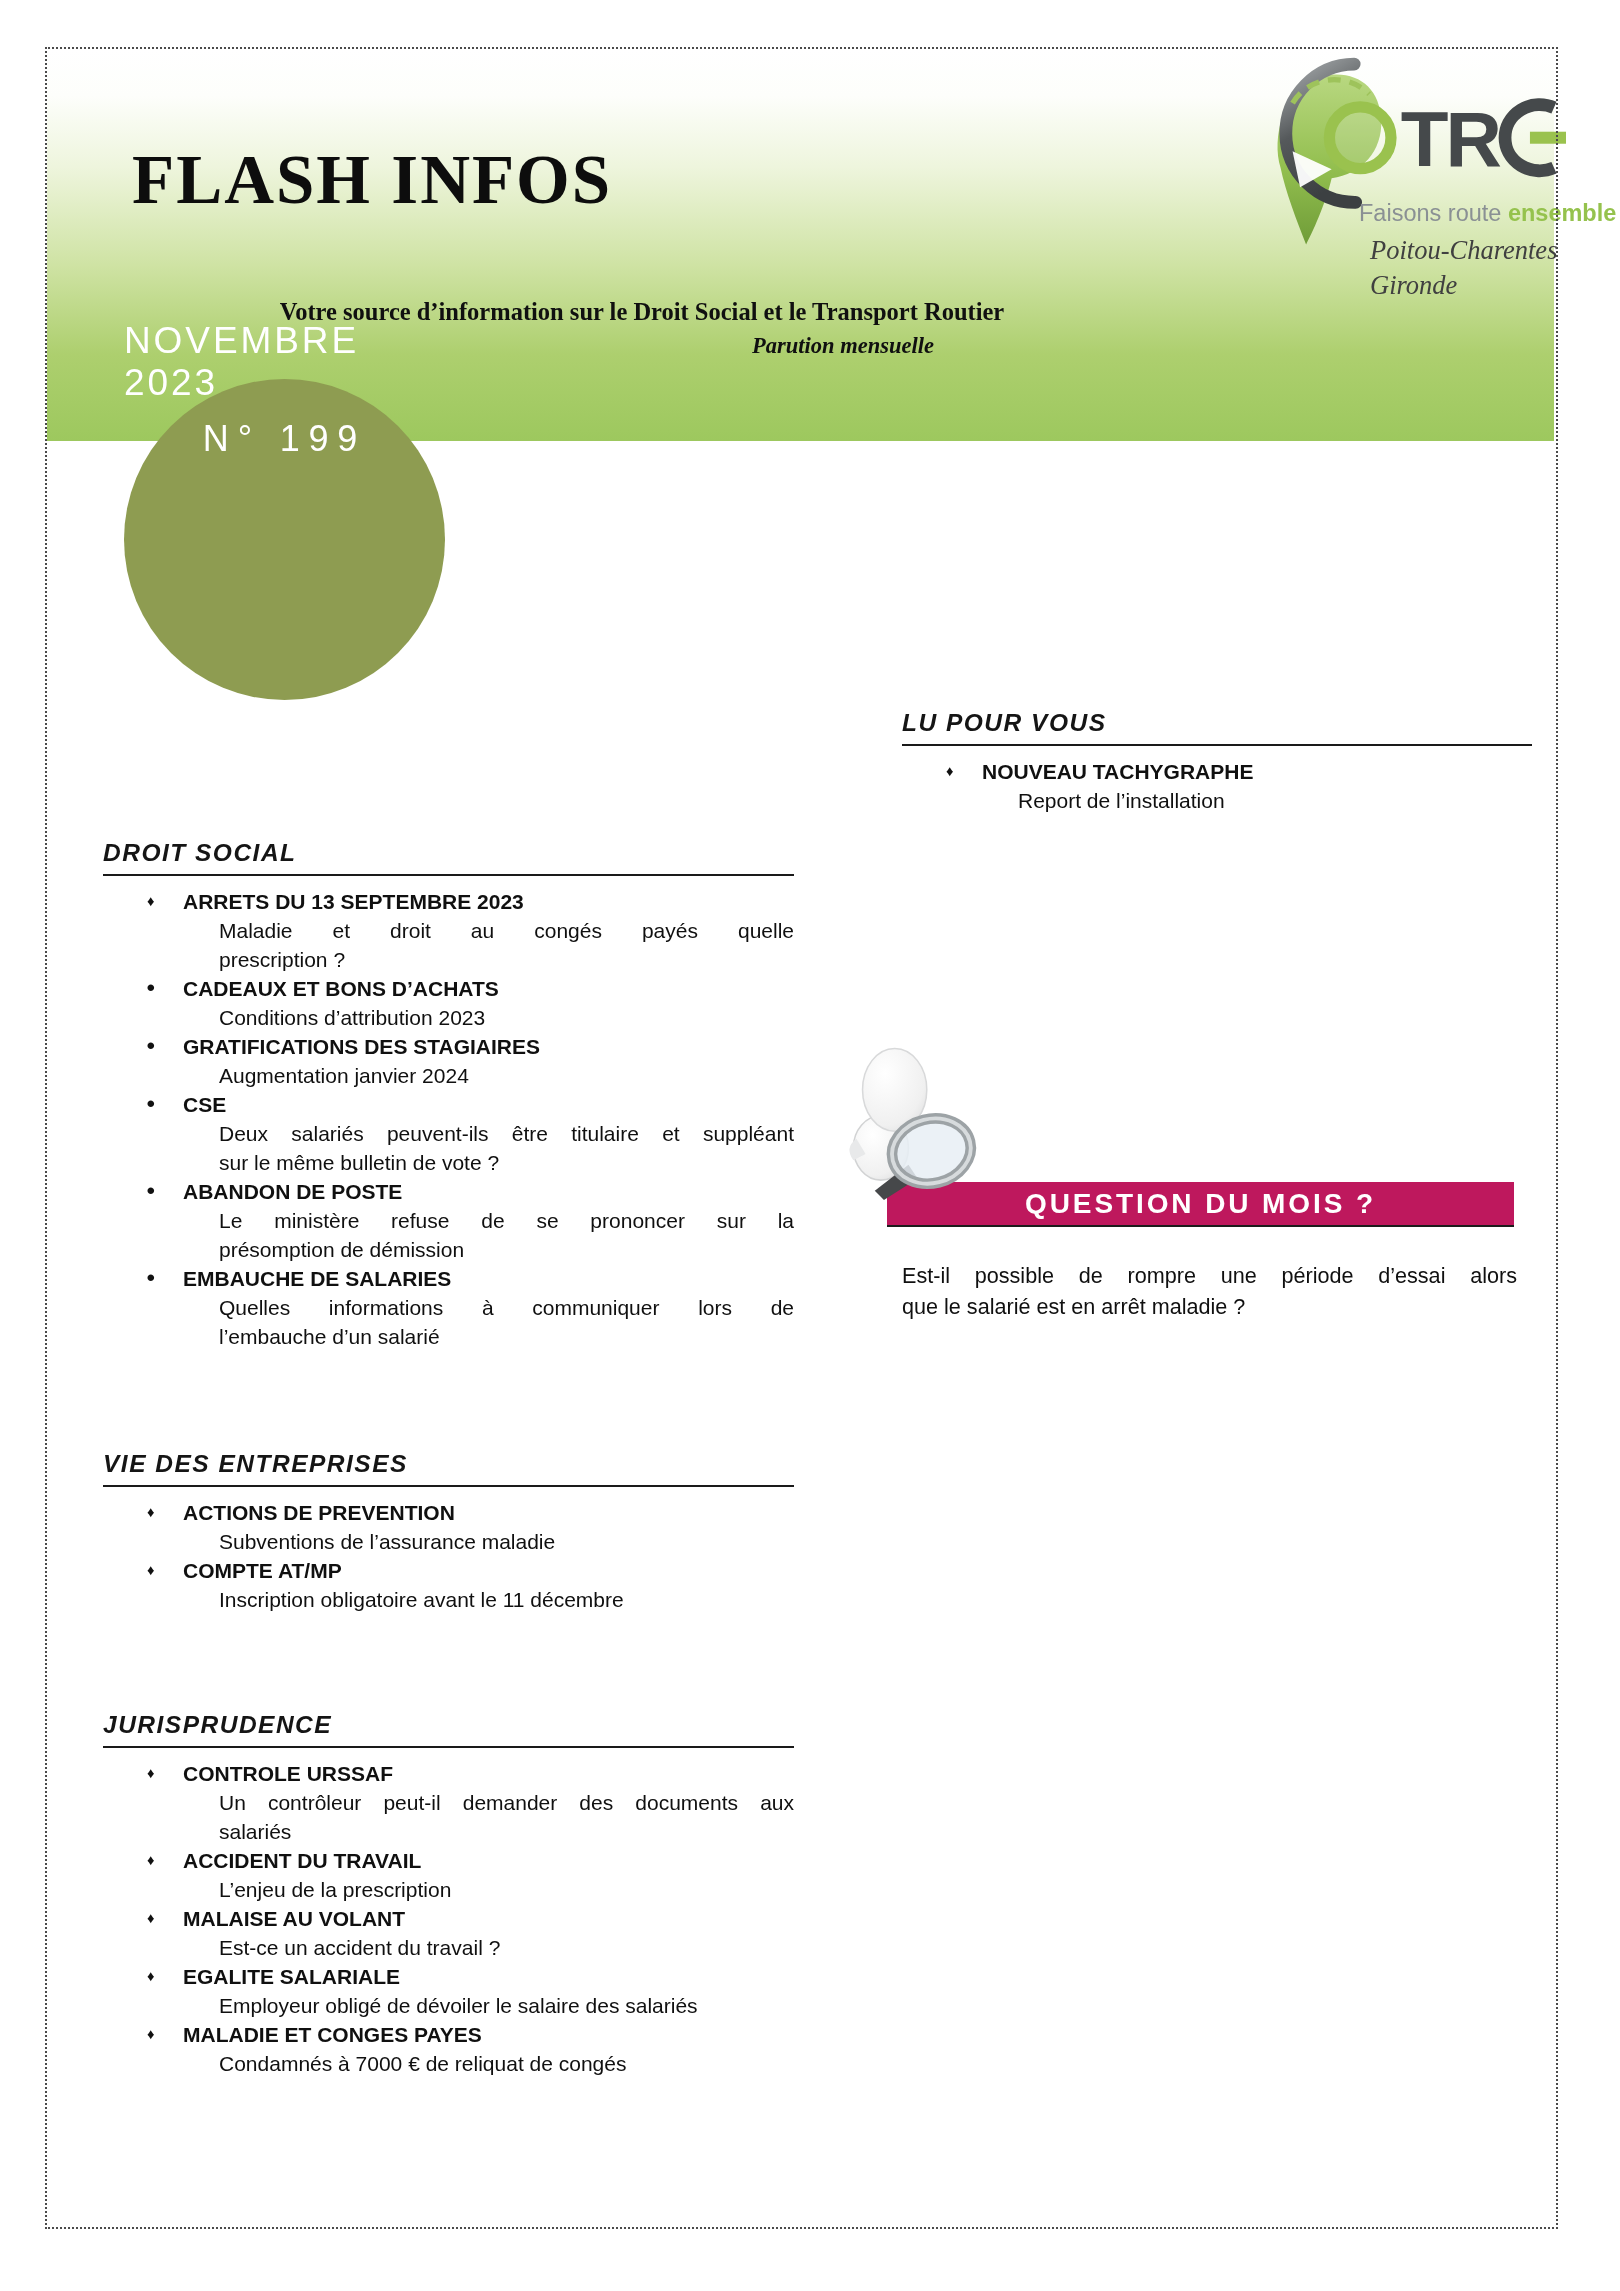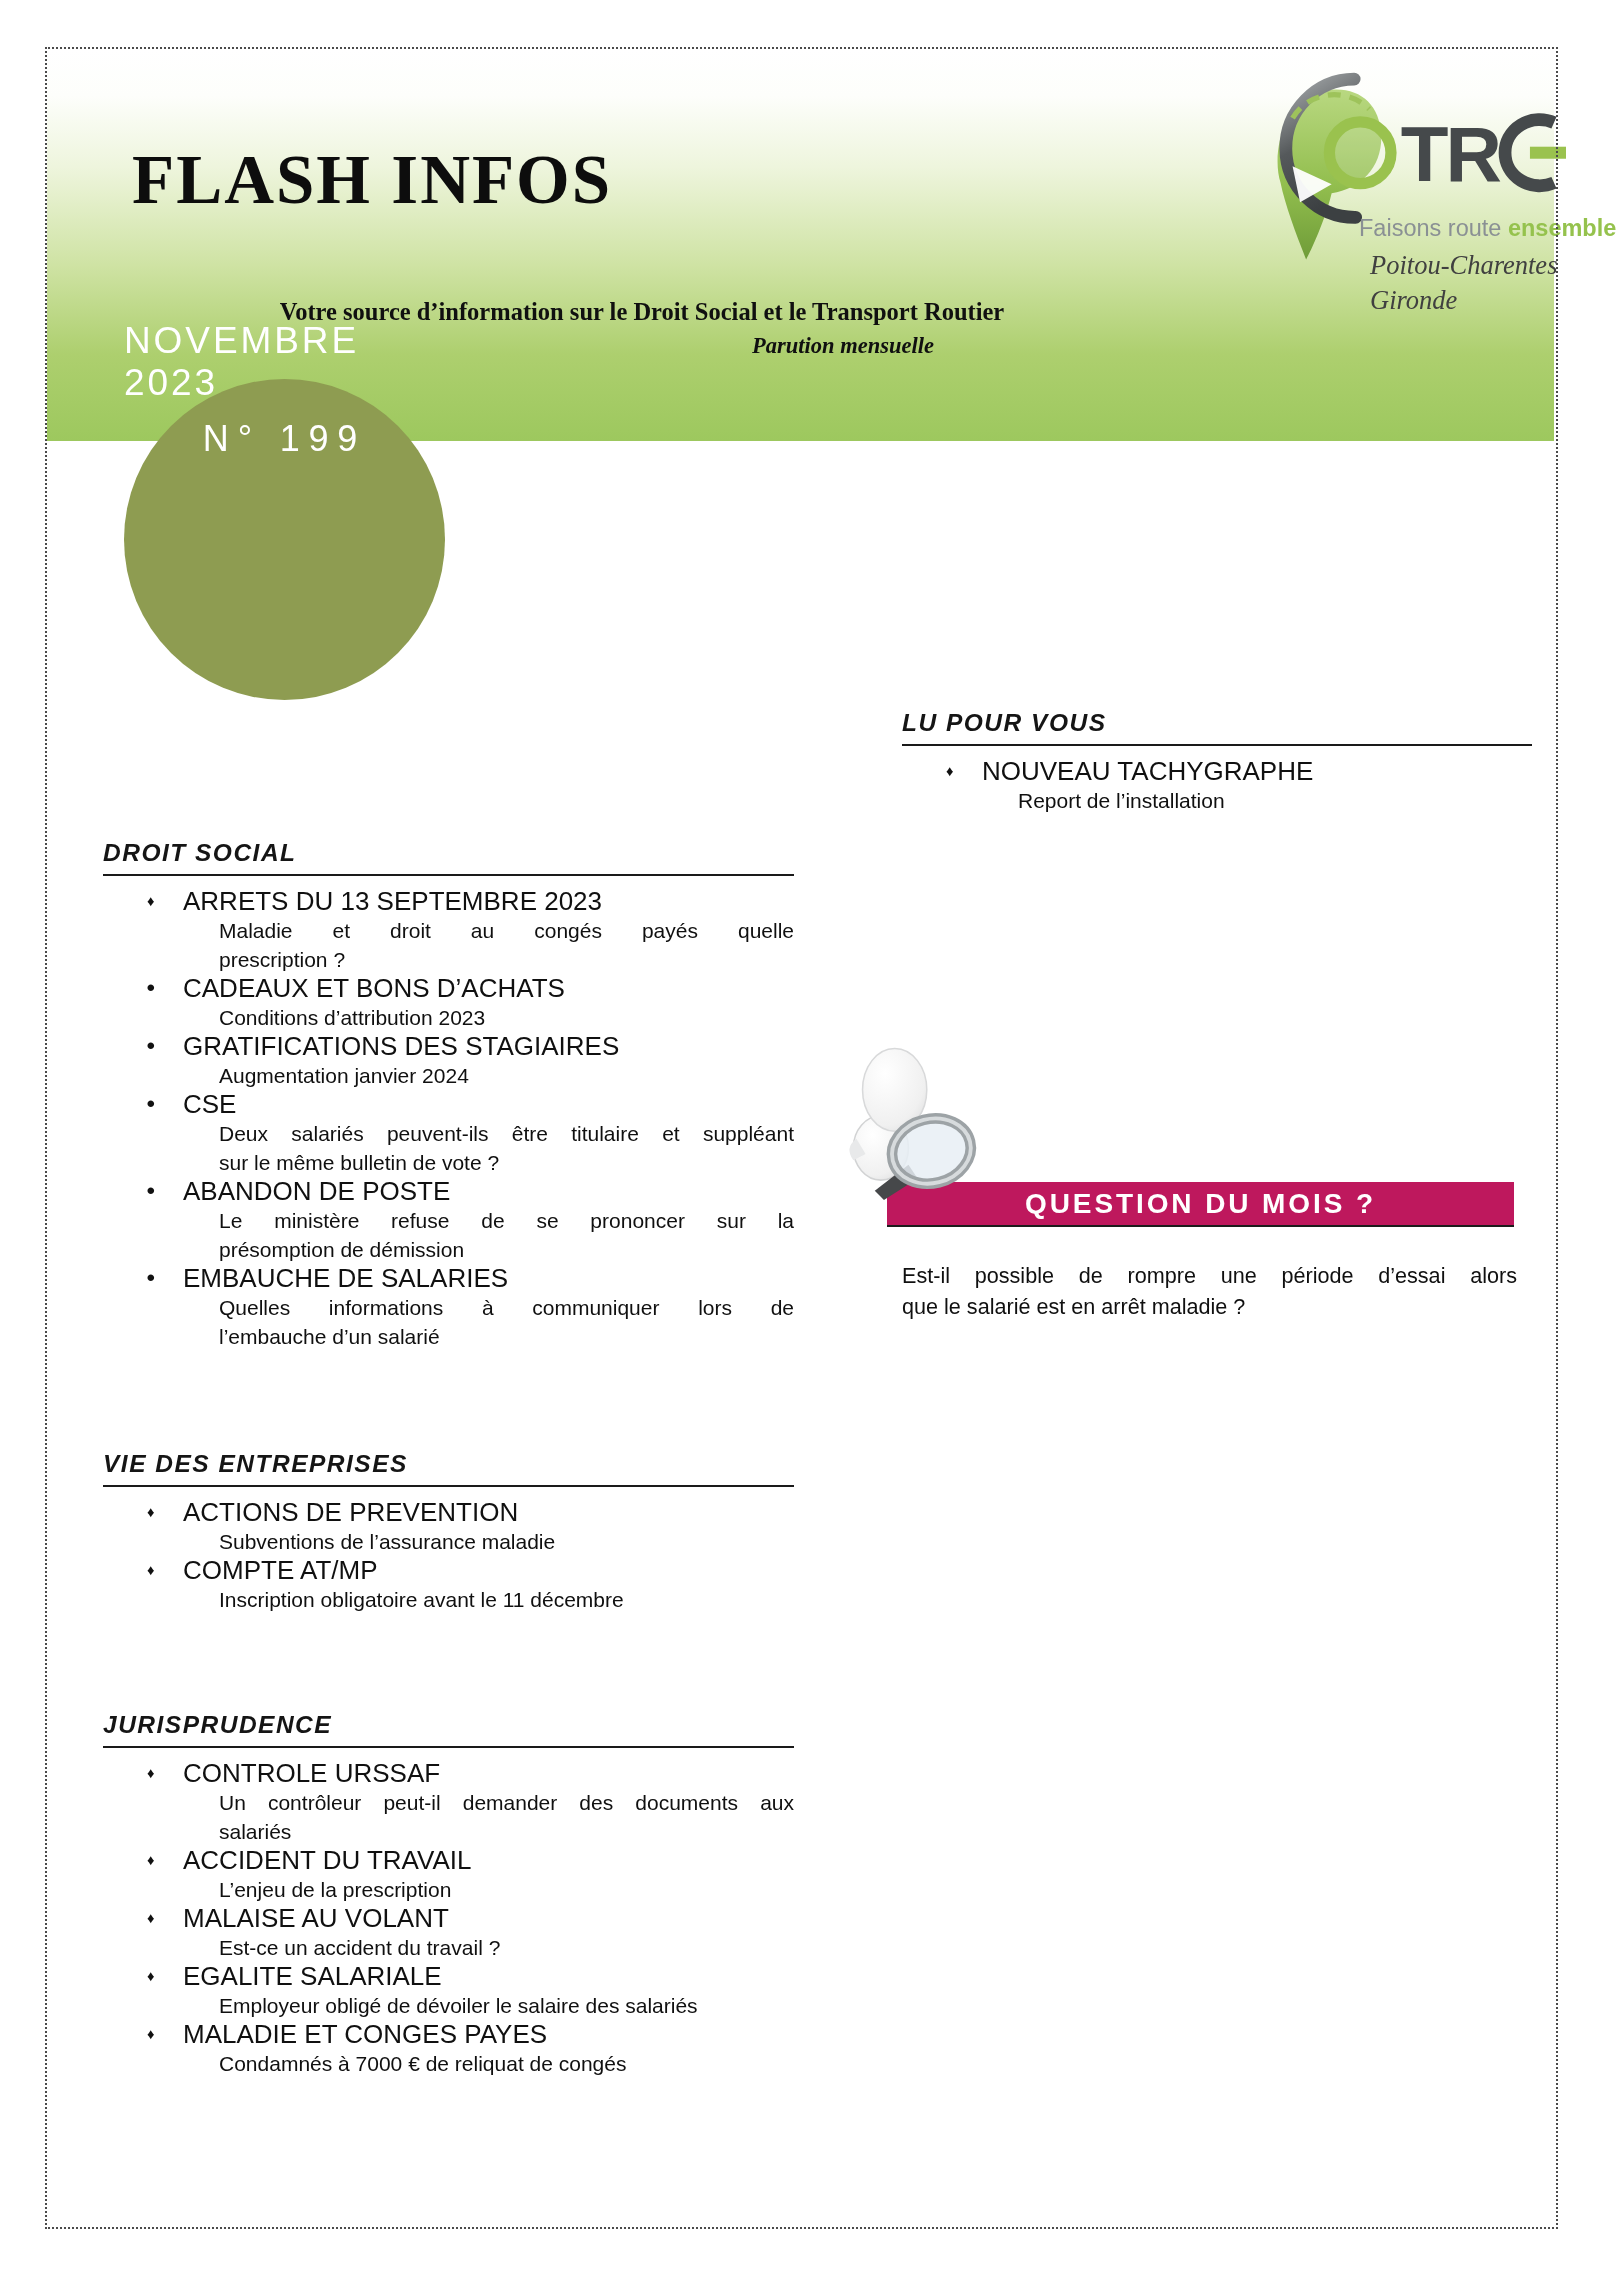--- a/index.html
+++ b/index.html
@@ -10,42 +10,42 @@
   
   .band{position:absolute;left:47px;top:49px;width:1507px;height:392px;
         background:linear-gradient(180deg,#ffffff 0%,#fdfefb 12%,#eef5dd 30%,#cfe3a4 55%,#adcf6e 78%,#9dc85e 100%);}
   .flash-title{position:absolute;left:116px;top:125px;margin:16px;
         font-family:"Liberation Serif",serif;font-weight:600;font-size:69px;letter-spacing:2px;color:#0d0d0d;}
   .subtitle{position:absolute;left:108px;top:298px;width:1068px;margin:0;text-align:center;
         font-family:"Liberation Serif",serif;font-weight:600;font-size:24.5px;color:#101010;}
   .subtitle2{position:absolute;left:451px;top:333px;width:784px;margin:0;text-align:center;
         font-family:"Liberation Serif",serif;font-style:italic;font-weight:600;font-size:22.5px;color:#101010;}
   
-  .logo-wrap{position:absolute;left:1243px;top:70px;width:323px;height:245px;}
+  .logo-wrap{position:absolute;left:1243px;top:55px;width:323px;height:245px;}
   .logo-svg{position:absolute;left:0;top:0;}
   .logo-tag{position:absolute;left:116px;top:145px;font-size:23.5px;color:#8a9094;white-space:nowrap;}
   .logo-tag .grn{color:#95c24d;font-weight:bold;}
   .logo-region{position:absolute;left:127px;top:178px;margin:0;
         font-family:"Liberation Serif",serif;font-style:italic;font-size:26.5px;color:#404040;line-height:35px;}
   
   .badge{position:absolute;left:124px;top:379px;width:321px;height:321px;border-radius:50%;
         display:flex;flex-direction:column;align-items:center;justify-content:flex-start;padding-bottom:0;
         box-sizing:border-box;color:#fff;z-index:3;}
   .badge .month{font-size:37px;letter-spacing:2.9px;margin-top:-59px;}
   .badge .num{font-size:36px;letter-spacing:8.8px;margin-top:13.7px;}
   
   .sec{position:absolute;}
   .sec h2{margin:0;font-size:24.5px;font-weight:bold;letter-spacing:1.5px;color:#151515;
         line-height:29px;padding-bottom:6.9px;border-bottom:2px solid #1a1a1a;font-style:italic;}
   .sec ul{margin:10.8px 0 0;padding:0;list-style:none;}
   .sec li{position:relative;}
   .blt{position:absolute;left:37px;top:0;width:21.6px;text-align:center;color:#111;}
   .blt.d{font-size:14.7px;line-height:29px;}
   .blt.o{font-size:24.5px;line-height:27.4px;}
-  .ttl{margin-left:80px;font-size:26px;line-height:29px;color:#101010;}
+  .ttl{margin-left:80px;font-size:21px;line-height:29px;color:#101010;font-weight:bold;}
   .ln{margin-left:116px;font-size:21px;line-height:29px;color:#101010;}
   .ln.j{text-align:justify;text-align-last:justify;}
   
   .qbanner{position:absolute;left:887px;top:1182px;width:627px;height:43px;
         border-bottom:2.9px solid #1c1c1c;text-align:center;z-index:2;}
   .qbanner span{font-size:28px;font-weight:bold;letter-spacing:2.9px;color:#ffffff;line-height:43px;}
   .qtext{position:absolute;left:902px;top:1260px;width:615px;}
   .qln{font-size:21.6px;line-height:31px;color:#101010;}
   .qln.j{text-align:justify;text-align-last:justify;}
   .figure{position:absolute;left:834px;top:1047px;width:155px;height:153px;z-index:4;}

